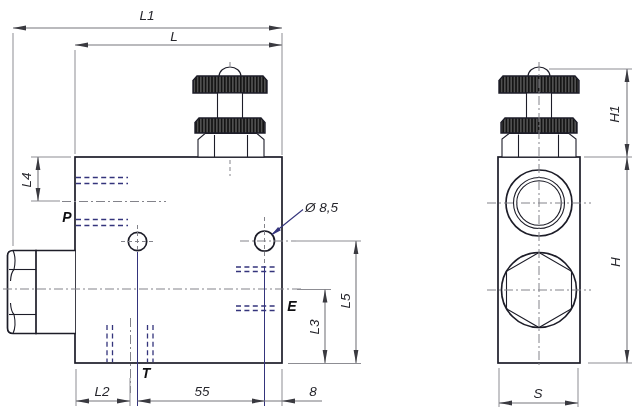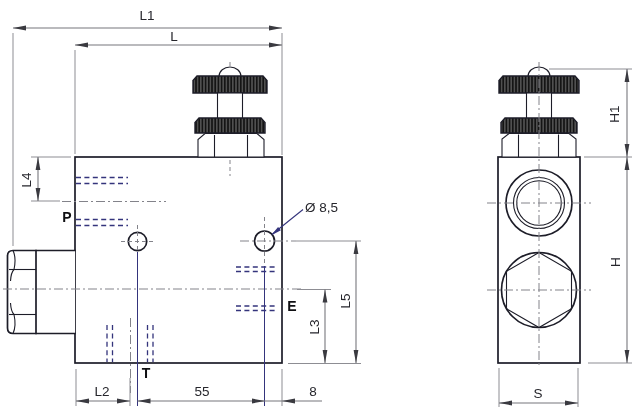--- a/index.html
+++ b/index.html
@@ -10,21 +10,21 @@
     --arrow:#3a3a40;
     --extension-line:#8d8d93;
     --centerline:#83838a;
     --label-text:#26262c;
     --port-text:#0f0f12;
     --knurl-fill:#141414;
   }
   html,body{margin:0;padding:0;background:var(--background);}
   .stage{
     position:relative;width:640px;height:417px;background:var(--background);
-    font-family:"Liberation Sans", sans-serif;overflow:hidden;
+    font-family:"Liberation Sans", sans-serif;overflow:hidden;font-style:italic;
   }
   svg{display:block}
   .ol{stroke:var(--outline);stroke-width:1.7;fill:none;stroke-linecap:square;}
   .ol-thin{stroke:var(--outline);stroke-width:1.1;fill:none;}
   .white-fill{fill:#ffffff;}
   .hid{stroke:var(--hidden-line);stroke-width:1.3;fill:none;stroke-dasharray:5 3.4;}
   .cl{stroke:var(--centerline);stroke-width:1;fill:none;stroke-dasharray:9 3 2 3;}
   .cs{stroke:var(--centerline);stroke-width:1;fill:none;stroke-dasharray:4 3;}
   .ext{stroke:var(--extension-line);stroke-width:1;fill:none;}
   .extb{stroke:var(--hidden-line);stroke-width:1;fill:none;}

